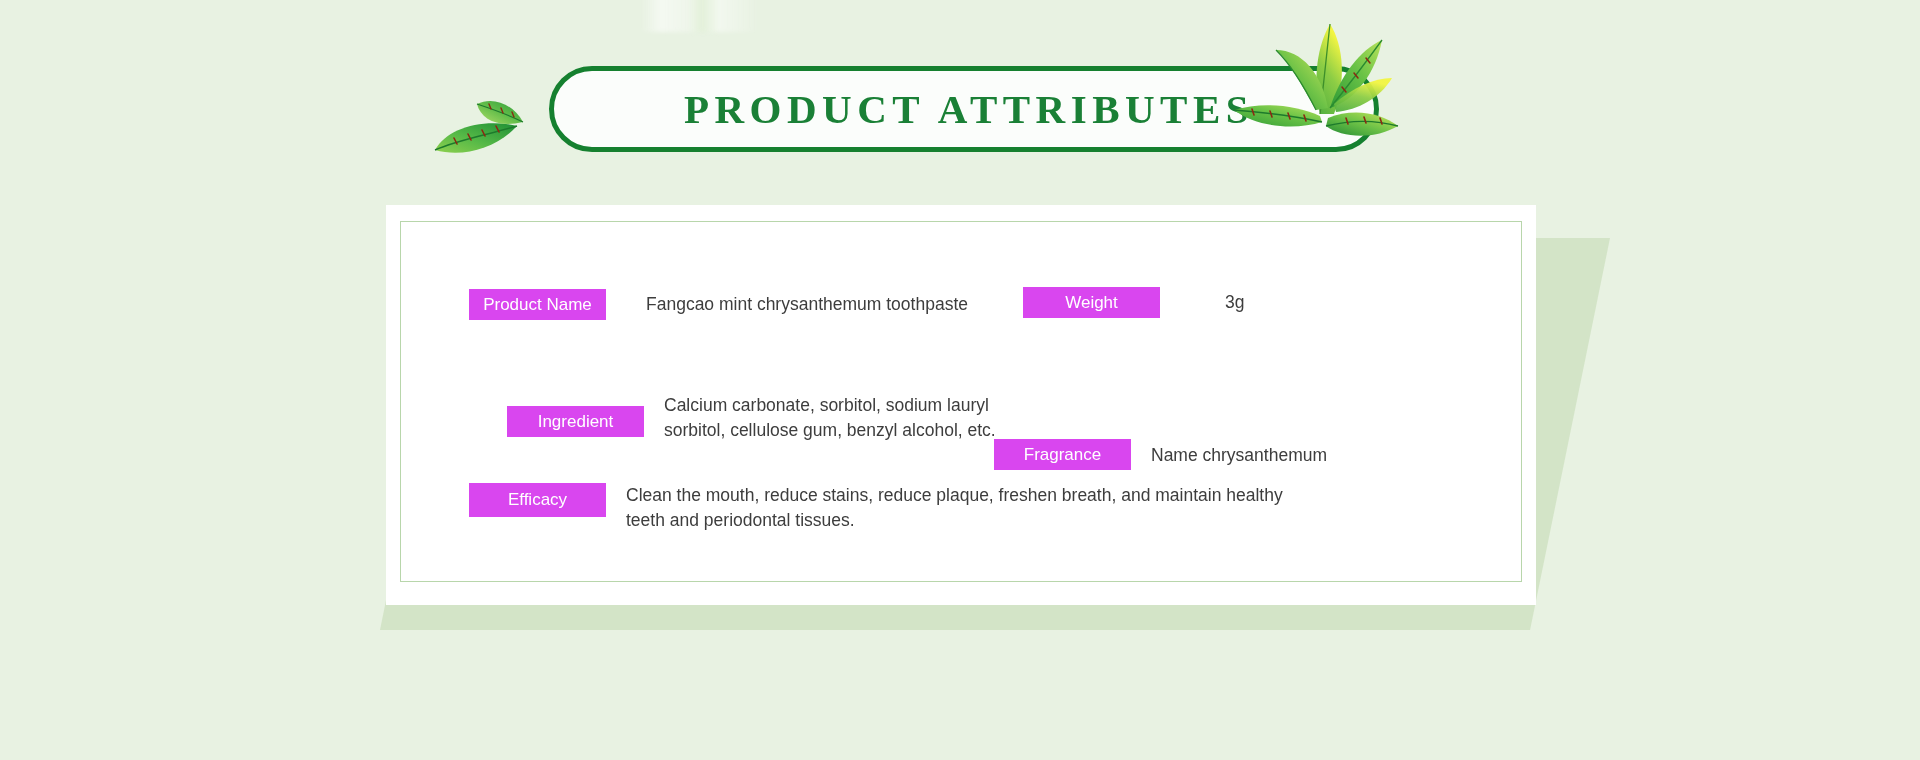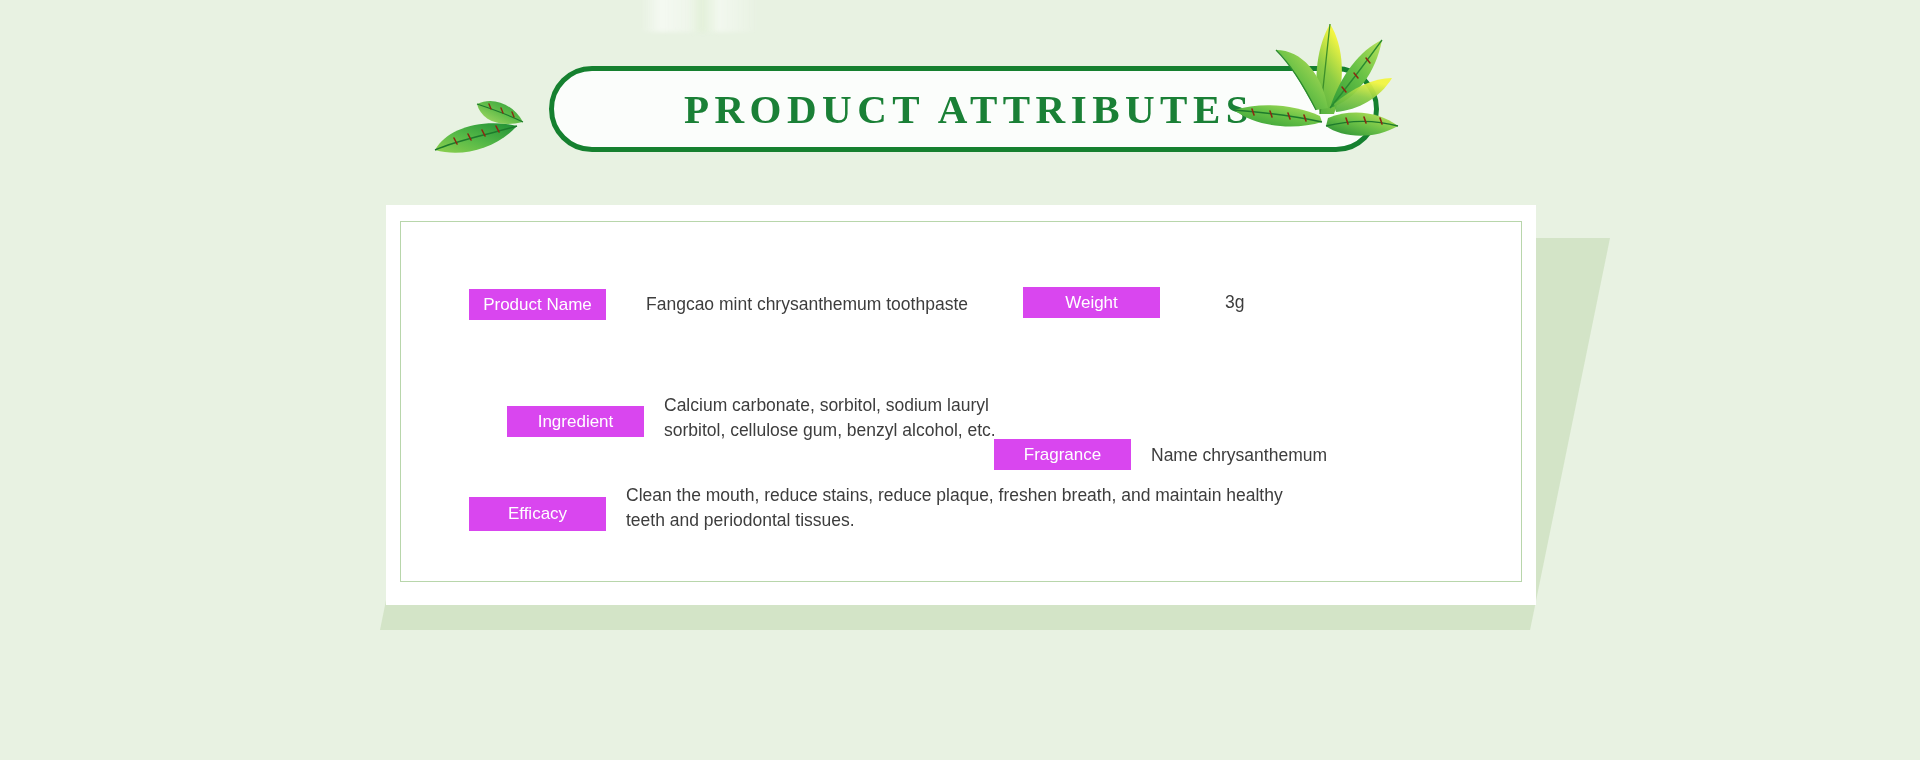--- a/index.html
+++ b/index.html
@@ -146,21 +146,21 @@
   #row2 { height: 94px; }
   #cell-ingredient { left: 0;    top: 18px; margin-left: 38px; }
   #cell-ingredient .badge { margin-top: 13px; }
   #cell-fragrance  { left: 525px; top: 18px; margin-top: 44px; }
   #cell-fragrance .badge { margin-top: 2px; }
   #cell-fragrance .value { padding-top: 6px; }
 
   
   #row3 { height: 70px; }
   #cell-efficacy { left: 0; top: 12px; }
-  #cell-efficacy .badge { margin-top: 16px; }
+  #cell-efficacy .badge { margin-top: 2px; }
   #cell-efficacy .value { width: 700px; padding-top: 2px; }
 </style>
 </head>
 <body>
 
 <div id="top-artifact"></div>
 
 <div id="banner-wrap">
 
   <div class="leaf-cluster" id="leaves-left">

